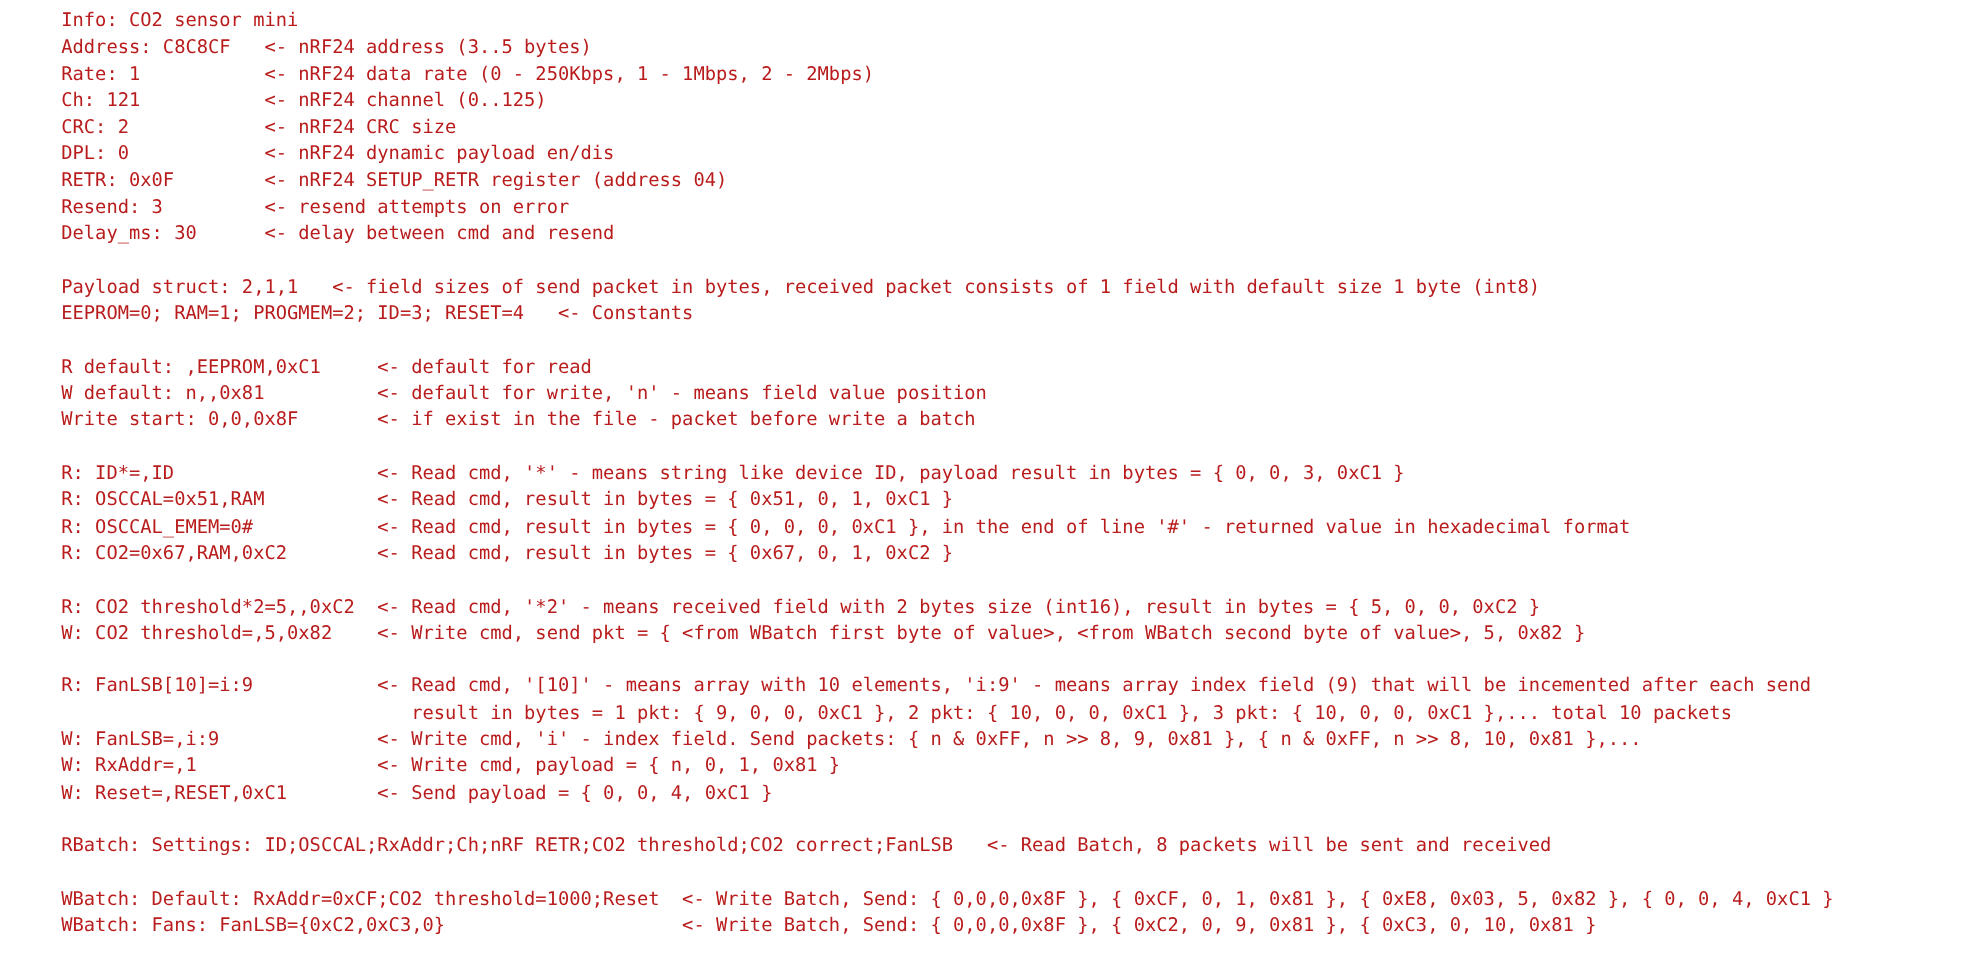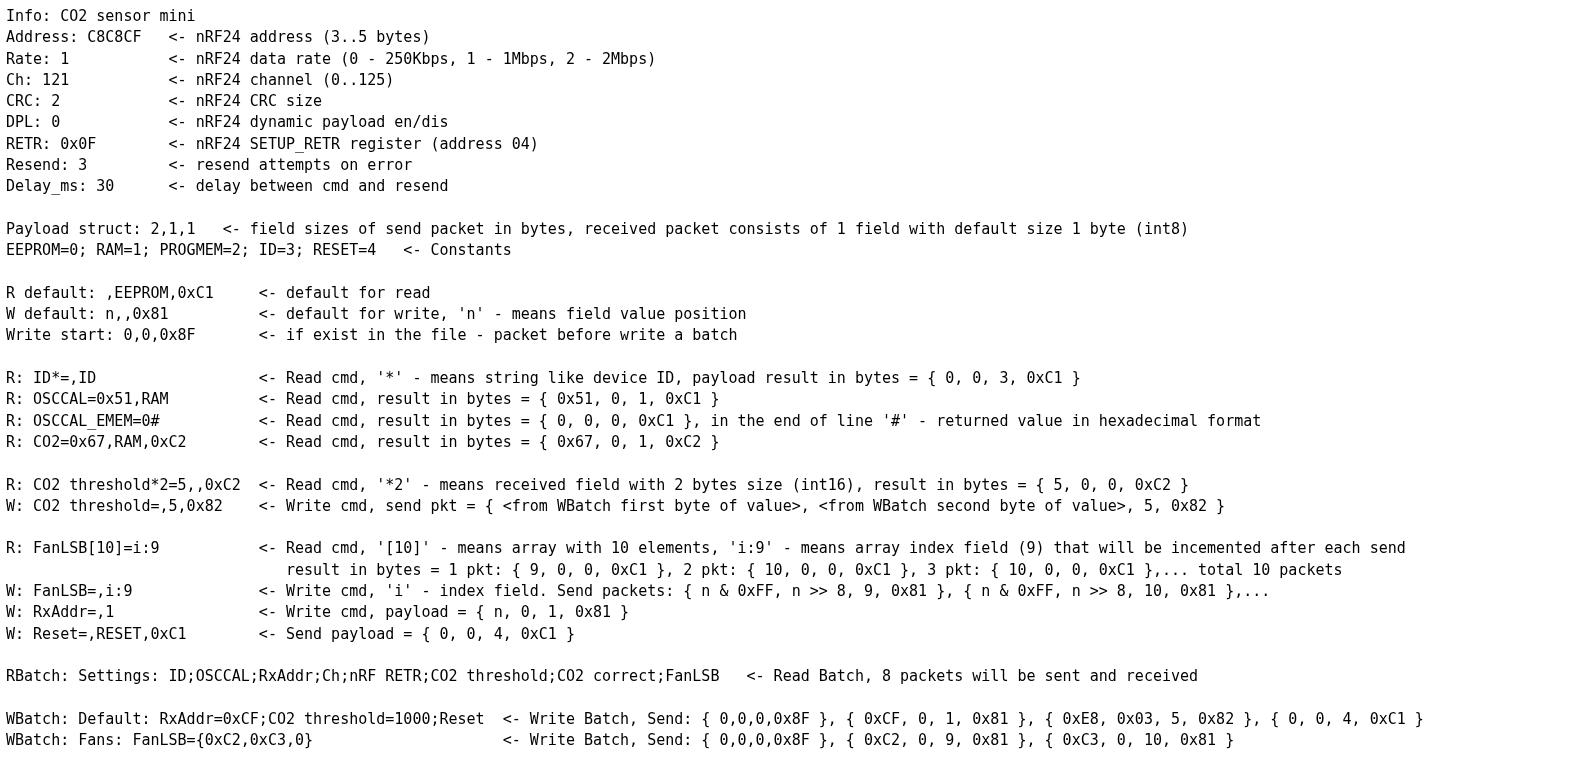--- a/index.html
+++ b/index.html
@@ -10,23 +10,24 @@
   body {
     width: 1576px;
     height: 777px;
     overflow: hidden;
     font-family: "DejaVu Sans Mono", "Liberation Mono", monospace;
   }
   #doc {
     padding: 6px 0 0 6px;
     font-size: 15px;
     line-height: 21.3px;
-    color: #000000;
+    color: #b91c1c;
     white-space: pre;
     letter-spacing: 0px;
+    margin-left: 43px;
   }
   .line {
     white-space: pre;
     min-height: 21.3px;
   }
   .blank {
     min-height: 21.3px;
   }
 </style>
 </head>

